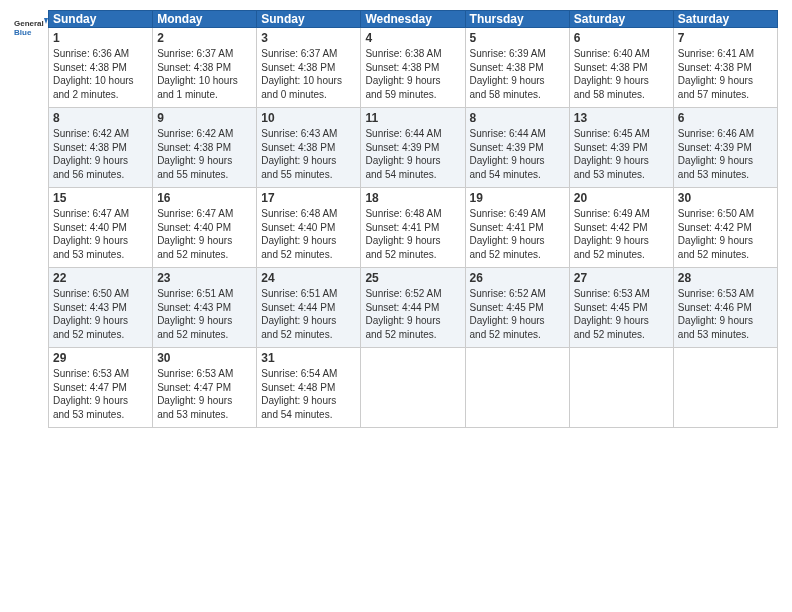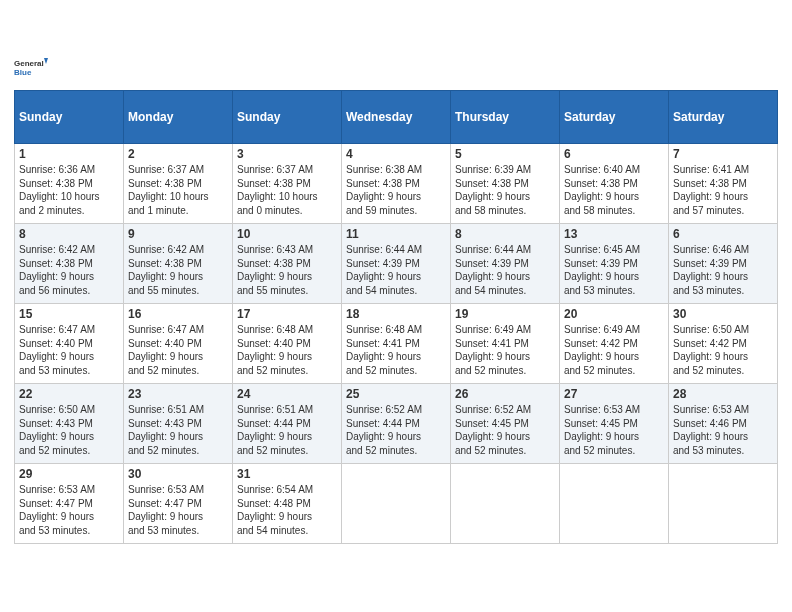--- a/index.html
+++ b/index.html
@@ -9,22 +9,21 @@
       width: 792px;
       height: 612px;
       overflow: hidden;
       font-size: 11px;
     }
     .page {
       width: 792px;
       height: 432px;
       padding: 10px 14px 10px 14px;
       display: flex;
-      flex-direction: column;
-      margin-top: 40px;
+      flex-direction: row;
     }
     .header {
       display: flex;
       justify-content: space-between;
       align-items: flex-start;
       margin-bottom: 6px;
     }
     .logo {
       display: flex;
       align-items: center;
@@ -47,21 +46,21 @@
     .calendar {
       flex: 1;
       border: 1px solid #ccc;
       border-collapse: collapse;
       width: 100%;
       table-layout: fixed;
     }
     .calendar thead tr th {
       background: #2a6db5;
       color: #fff;
-      padding: 19px 4px;
+      padding: 1px 4px;
       font-size: 12px;
       font-weight: bold;
       text-align: left;
       border: 1px solid #1e5a9a;
     }
     .calendar tbody tr td {
       border: 1px solid #ccc;
       vertical-align: top;
       padding: 3px 4px;
       background: #fff;

